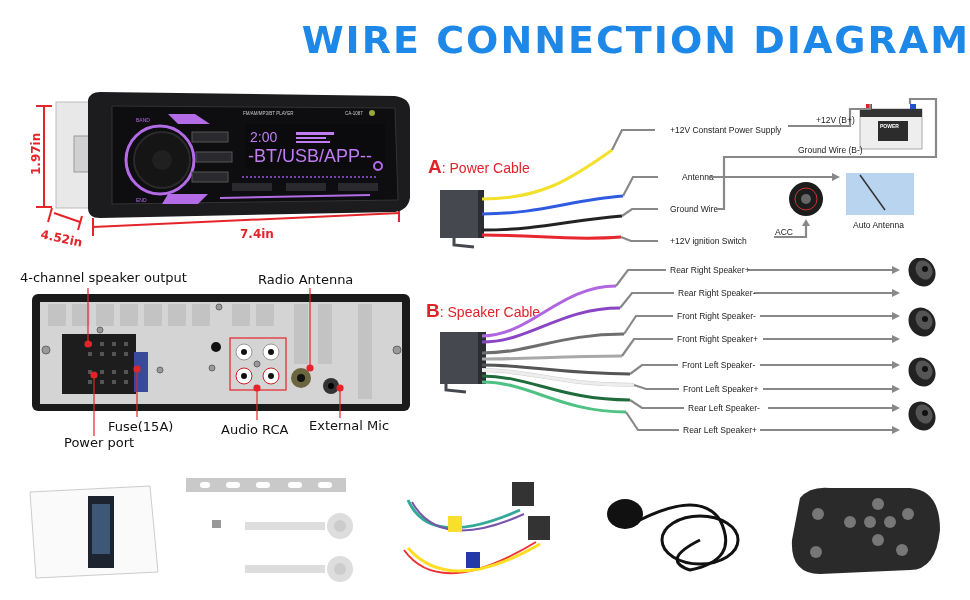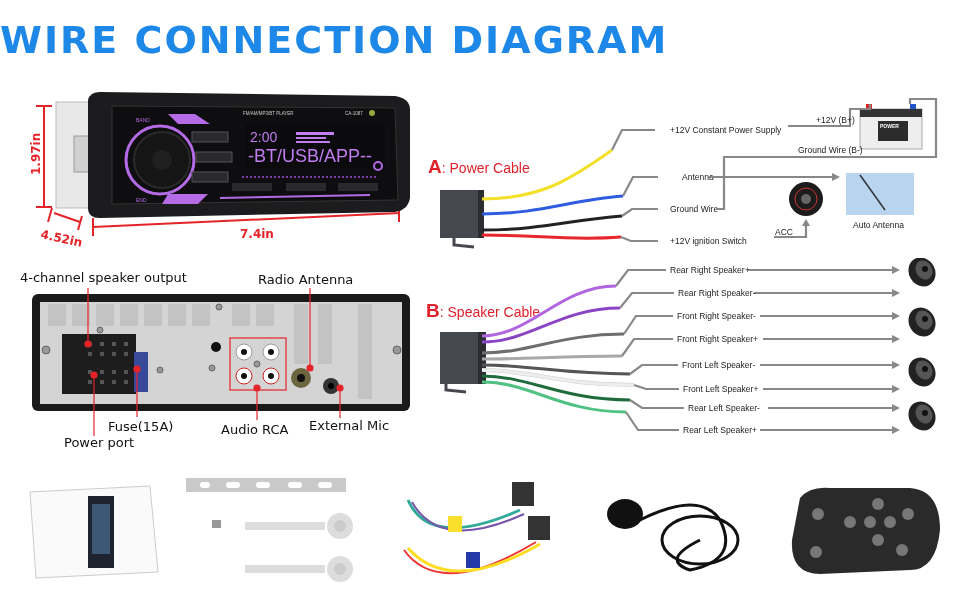--- a/index.html
+++ b/index.html
@@ -1,18 +1,18 @@
 <!DOCTYPE html>
 <html><head>
 <meta charset="utf-8">
 <style>
   html,body{margin:0;padding:0;background:#fff;}
   body{width:970px;height:600px;position:relative;overflow:hidden;font-family:"Liberation Sans",sans-serif;}
   .abs{position:absolute;}
-  #title{left:0;top:18px;width:970px;text-align:left;font-family:"DejaVu Sans",sans-serif;font-weight:bold;font-size:38px;letter-spacing:2px;color:#1e88e8;}
+  #title{left:0;top:18px;width:970px;text-align:right;font-family:"DejaVu Sans",sans-serif;font-weight:bold;font-size:38px;letter-spacing:2px;color:#1e88e8;}
   svg text{font-family:"Liberation Sans",sans-serif;}
   .lbl{font-size:8.5px;fill:#222;}
   .rear-lbl{font-size:13px;fill:#111;font-family:"DejaVu Sans",sans-serif;}
   .dim{font-size:12px;fill:#e5242a;font-weight:bold;font-family:"DejaVu Sans",sans-serif;}
   .cable-title{font-size:14px;fill:#e0222b;}
   .cable-letter{font-size:19px;fill:#e0222b;font-weight:bold;}
 </style>
 </head>
 <body>
 

